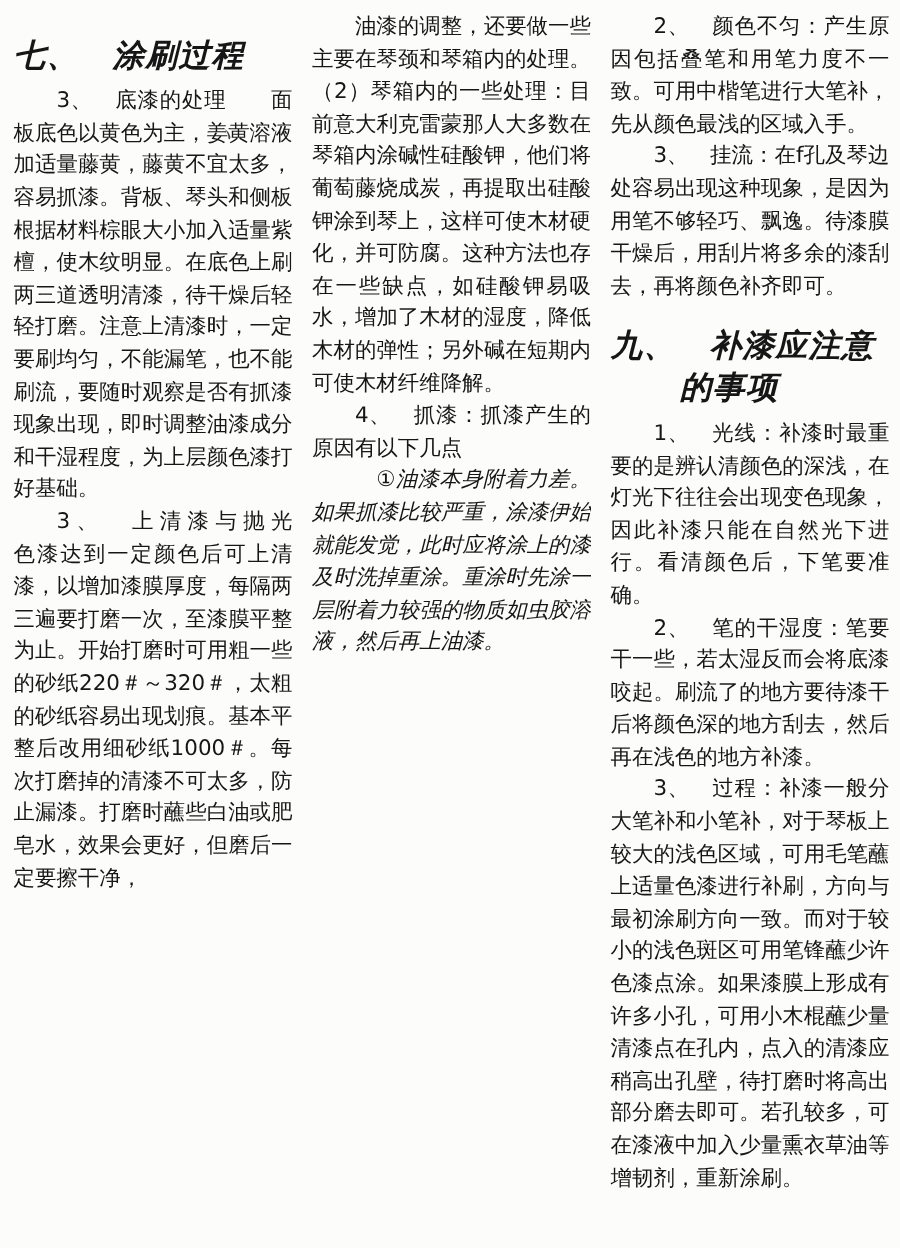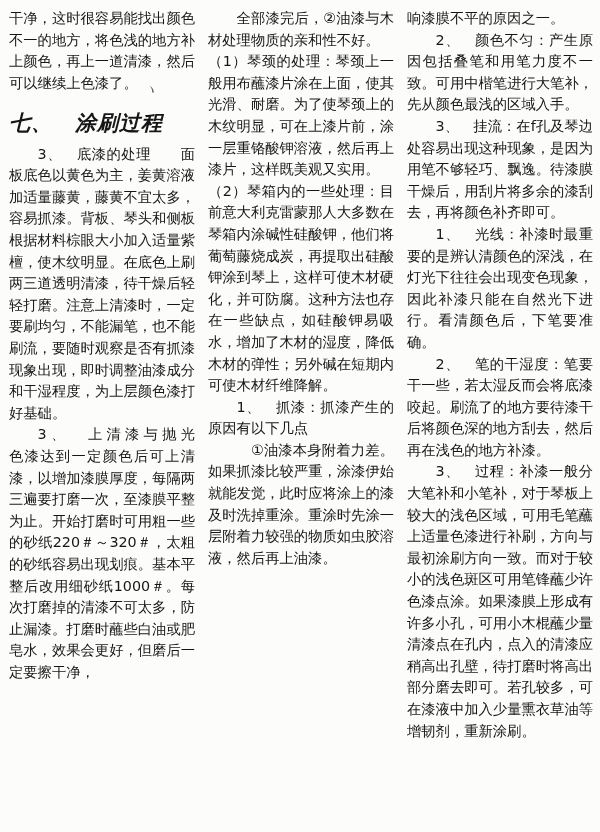--- a/index.html
+++ b/index.html
@@ -12,21 +12,21 @@
     font-family:"DejaVu Sans",sans-serif;
     overflow:hidden;
   }
   .col{
     flex:1 1 0;min-width:0;overflow:hidden;
     font-size:14.3px;line-height:21.6px;
     text-align:justify;
   }
   .p{margin:0;}
   .ind{text-indent:2em;}
-  .circ{text-indent:3em;}
+  .circ{text-indent:3em;font-style:italic;}
   .h1{
     font-family:"DejaVu Serif","DejaVu Sans",serif;
     font-style:italic;font-weight:bold;
     font-size:21px;line-height:1.3;
     letter-spacing:1px;margin:15px 0 7px 0;
     text-align:left;white-space:nowrap;overflow:hidden;
   }
   .hang{
     white-space:normal;
     padding-left:2.2em;text-indent:-2.2em;
@@ -37,33 +37,31 @@
     font-size:11px;color:#444;transform:rotate(18deg);
     letter-spacing:-2px;
   }
 </style>
 </head>
 <body>
 
 <div class="page">
   <span class="artifact">ヽ</span>
   <div class="col">
-      <p class="p">干净，这时很容易能找出颜色不一的地方，将色浅的地方补上颜色，再上一道清漆，然后可以继续上色漆了。</p>
       <div class="h1">七、　涂刷过程</div>
       <p class="p ind">3、　底漆的处理　　面板底色以黄色为主，姜黄溶液加适量藤黄，藤黄不宜太多，容易抓漆。背板、琴头和侧板根据材料棕眼大小加入适量紫檀，使木纹明显。在底色上刷两三道透明清漆，待干燥后轻轻打磨。注意上清漆时，一定要刷均匀，不能漏笔，也不能刷流，要随时观察是否有抓漆现象出现，即时调整油漆成分和干湿程度，为上层颜色漆打好基础。</p>
       <p class="p ind">3、　上清漆与抛光　　色漆达到一定颜色后可上清漆，以增加漆膜厚度，每隔两三遍要打磨一次，至漆膜平整为止。开始打磨时可用粗一些的砂纸220＃～320＃，太粗的砂纸容易出现划痕。基本平整后改用细砂纸1000＃。每次打磨掉的清漆不可太多，防止漏漆。打磨时蘸些白油或肥皂水，效果会更好，但磨后一定要擦干净，</p>
     </div>
   <div class="col">
-      <p class="p ind">全部漆完后，②油漆与木材处理物质的亲和性不好。</p>
-      <p class="p">（1）琴颈的处理：琴颈上一般用布蘸漆片涂在上面，使其光滑、耐磨。为了使琴颈上的木纹明显，可在上漆片前，涂一层重铬酸钾溶液，然后再上漆片，这样既美观又实用。</p>
+      <p class="p ind">油漆的调整，还要做一些主要在琴颈和琴箱内的处理。</p>
       <p class="p">（2）琴箱内的一些处理：目前意大利克雷蒙那人大多数在琴箱内涂碱性硅酸钾，他们将葡萄藤烧成炭，再提取出硅酸钾涂到琴上，这样可使木材硬化，并可防腐。这种方法也存在一些缺点，如硅酸钾易吸水，增加了木材的湿度，降低木材的弹性；另外碱在短期内可使木材纤维降解。</p>
-      <p class="p ind">1、　抓漆：抓漆产生的原因有以下几点</p>
+      <p class="p ind">4、　抓漆：抓漆产生的原因有以下几点</p>
       <p class="p circ">①油漆本身附着力差。如果抓漆比较严重，涂漆伊始就能发觉，此时应将涂上的漆及时洗掉重涂。重涂时先涂一层附着力较强的物质如虫胶溶液，然后再上油漆。</p>
     </div>
   <div class="col">
-      <p class="p">响漆膜不平的原因之一。</p>
       <p class="p ind">2、　颜色不匀：产生原因包括叠笔和用笔力度不一致。可用中楷笔进行大笔补，先从颜色最浅的区域入手。</p>
       <p class="p ind">3、　挂流：在f孔及琴边处容易出现这种现象，是因为用笔不够轻巧、飘逸。待漆膜干燥后，用刮片将多余的漆刮去，再将颜色补齐即可。</p>
+      <div class="h1 hang">九、　补漆应注意的事项</div>
       <p class="p ind">1、　光线：补漆时最重要的是辨认清颜色的深浅，在灯光下往往会出现变色现象，因此补漆只能在自然光下进行。看清颜色后，下笔要准确。</p>
       <p class="p ind">2、　笔的干湿度：笔要干一些，若太湿反而会将底漆咬起。刷流了的地方要待漆干后将颜色深的地方刮去，然后再在浅色的地方补漆。</p>
       <p class="p ind">3、　过程：补漆一般分大笔补和小笔补，对于琴板上较大的浅色区域，可用毛笔蘸上适量色漆进行补刷，方向与最初涂刷方向一致。而对于较小的浅色斑区可用笔锋蘸少许色漆点涂。如果漆膜上形成有许多小孔，可用小木棍蘸少量清漆点在孔内，点入的清漆应稍高出孔壁，待打磨时将高出部分磨去即可。若孔较多，可在漆液中加入少量熏衣草油等增韧剂，重新涂刷。</p>
     </div>
 </div>
 
 </body></html>

